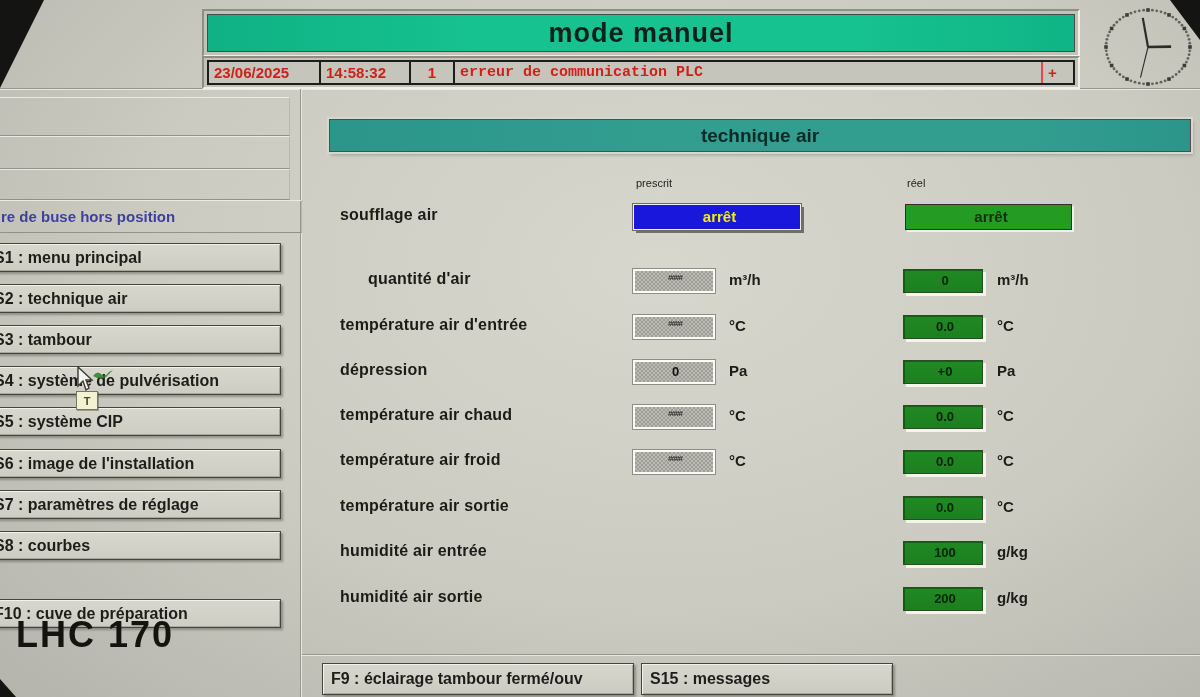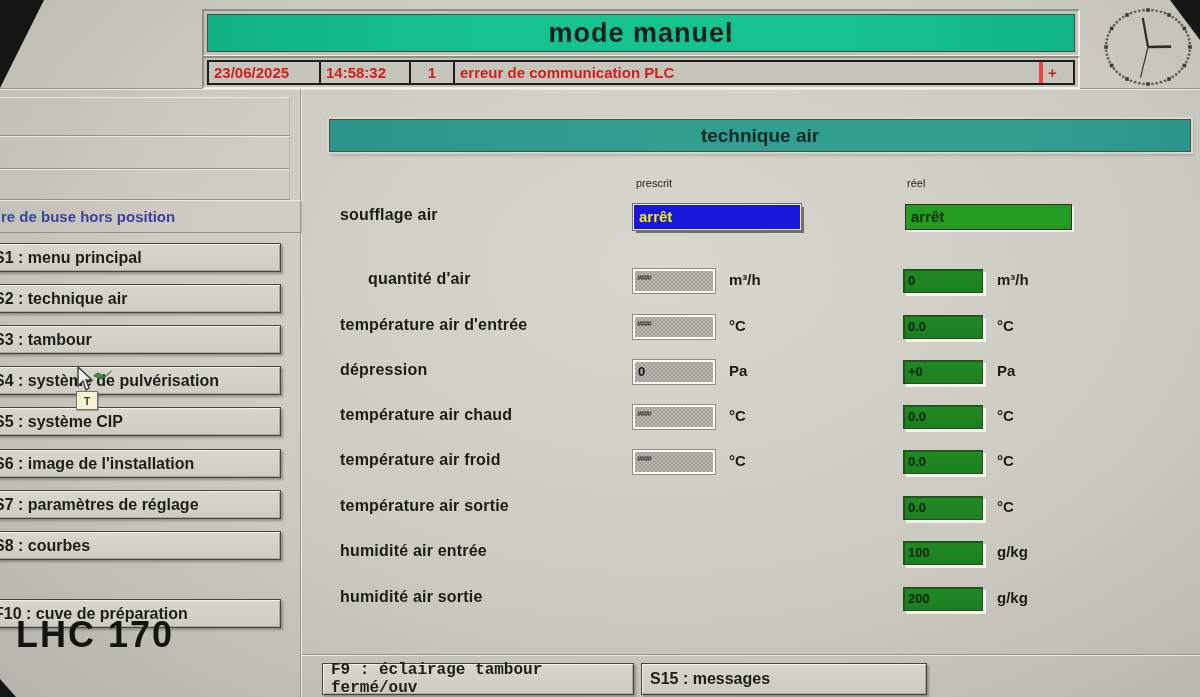--- a/index.html
+++ b/index.html
@@ -1,18 +1,18 @@
 <!DOCTYPE html>
 <html><head>
 <meta charset="utf-8">
 <style>
   html,body{margin:0;padding:0;}
   body{width:1200px;height:697px;overflow:hidden;font-family:"Liberation Sans","DejaVu Sans",sans-serif;}
   .screen{position:relative;width:1200px;height:697px;overflow:hidden;
-    background:radial-gradient(ellipse at 55% 38%,#d8d7cd 0%,#cccbc2 55%,#b5b4ac 100%);}
+    background:radial-gradient(ellipse at 55% 38%,#d8d7cd 0%,#cccbc2 55%,#b5b4ac 100%);text-align:center;}
 
   
   .h-groove{position:absolute;height:1px;background:#97968d;border-bottom:1px solid #e9e8e0;}
   .v-groove{position:absolute;width:1px;background:#97968d;border-right:1px solid #e9e8e0;}
 
   
   .corner-tl{position:absolute;left:0;top:0;width:44px;height:88px;background:#141412;clip-path:polygon(0 0,100% 0,0 100%);}
   .corner-tr{position:absolute;right:0;top:0;width:30px;height:40px;background:#141412;clip-path:polygon(100% 0,0 0,100% 100%);}
   .corner-bl{position:absolute;left:0;bottom:0;width:16px;height:18px;background:#141412;clip-path:polygon(0 0,0 100%,100% 100%);}
 
@@ -23,21 +23,21 @@
     border:1px solid #4c4c46;display:flex;align-items:center;justify-content:center;
     font-size:27px;font-weight:700;letter-spacing:1px;color:#10211c;}
 
   
   .status-frame{position:absolute;left:202px;top:56px;width:874px;height:29px;
     border:2px solid;border-color:#8f8e85 #f1f0e8 #f1f0e8 #8f8e85;background:#c3c2b9;}
   .status-bar{position:absolute;left:3px;top:2px;right:3px;bottom:2px;border:2px solid #1d1d1b;
     background:#c6c5bc;display:flex;align-items:center;color:#ce211c;font-weight:700;font-size:15px;white-space:nowrap;}
   .status-bar .cell{padding:0 5px;height:100%;display:flex;align-items:center;border-right:2px solid #1d1d1b;}
   .cell.date{width:100px;} .cell.time{width:78px;} .cell.num{width:32px;justify-content:center;}
-  .cell.msg{flex:1;border-right:4px solid #ef4444;} .cell.plus{width:20px;border-right:none;justify-content:flex-start;}
+  .cell.msg{flex:1;border-right:2px solid #ef4444;font-family:Liberation Mono, monospace;} .cell.plus{width:20px;border-right:none;justify-content:flex-start;}
 
   
   .clock{position:absolute;left:1096px;top:3px;}
 
   
   .alarm-row{position:absolute;left:-12px;width:300px;background:transparent;
     border:1px solid #b9b8ae;border-top-color:#ebeae2;border-bottom-color:#92918a;}
   .alarm-text{display:flex;align-items:center;padding-left:12px;color:#3f3fa0;font-weight:700;font-size:15px;}
   .sbtn{position:absolute;left:-9px;width:290px;height:29px;display:flex;align-items:center;
     padding-left:2px;box-sizing:border-box;font-weight:700;font-size:16px;color:#1d1d1a;cursor:pointer;
@@ -267,24 +267,24 @@
   <div class="unit" style="left:997px;top:498px;">°C</div>
 
   <div class="rowlabel" style="top:542px;">humidité air entrée</div>
   <div class="f-green" style="top:541px;">100</div>
   <div class="unit" style="left:997px;top:543px;">g/kg</div>
 
   <div class="rowlabel" style="top:588px;">humidité air sortie</div>
   <div class="f-green" style="top:587px;">200</div>
   <div class="unit" style="left:997px;top:589px;">g/kg</div>
 
-  <div class="fbtn" style="left:322px;width:312px;font-family:Liberation Mono, monospace;">
+  <div class="fbtn" style="left:322px;width:312px;">
       <span>F9 : éclairage tambour fermé/ouv</span>
     </div>
-  <div class="fbtn" style="left:641px;width:286px;">
+  <div class="fbtn" style="left:641px;width:252px;">
       <span>S15 : messages</span>
     </div>
 
   <svg class="green-mark" width="22" height="12" viewBox="0 0 22 12">
     <path d="M1 8 Q5 2 9 6 T17 4 L21 2 L14 9 Q8 12 3 9 Z" fill="#2e7d2a" opacity="0.85"></path>
   </svg>
   <svg class="cursor" width="18" height="26" viewBox="0 0 18 26">
     <path d="M2 1 L2 20 L7 15 L10 24 L13 22 L10 14 L16 14 Z" fill="#f4f4ee" stroke="#3a3a34" stroke-width="1.4"></path>
   </svg>
   <div class="t-badge">

